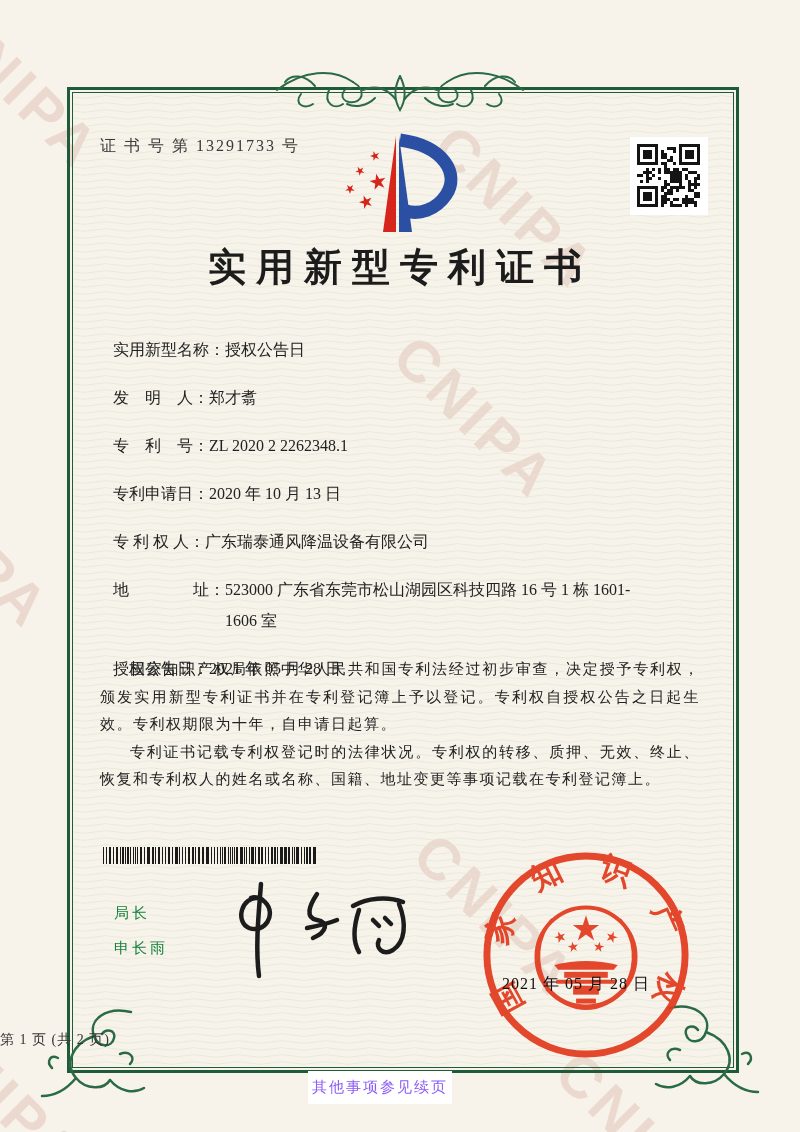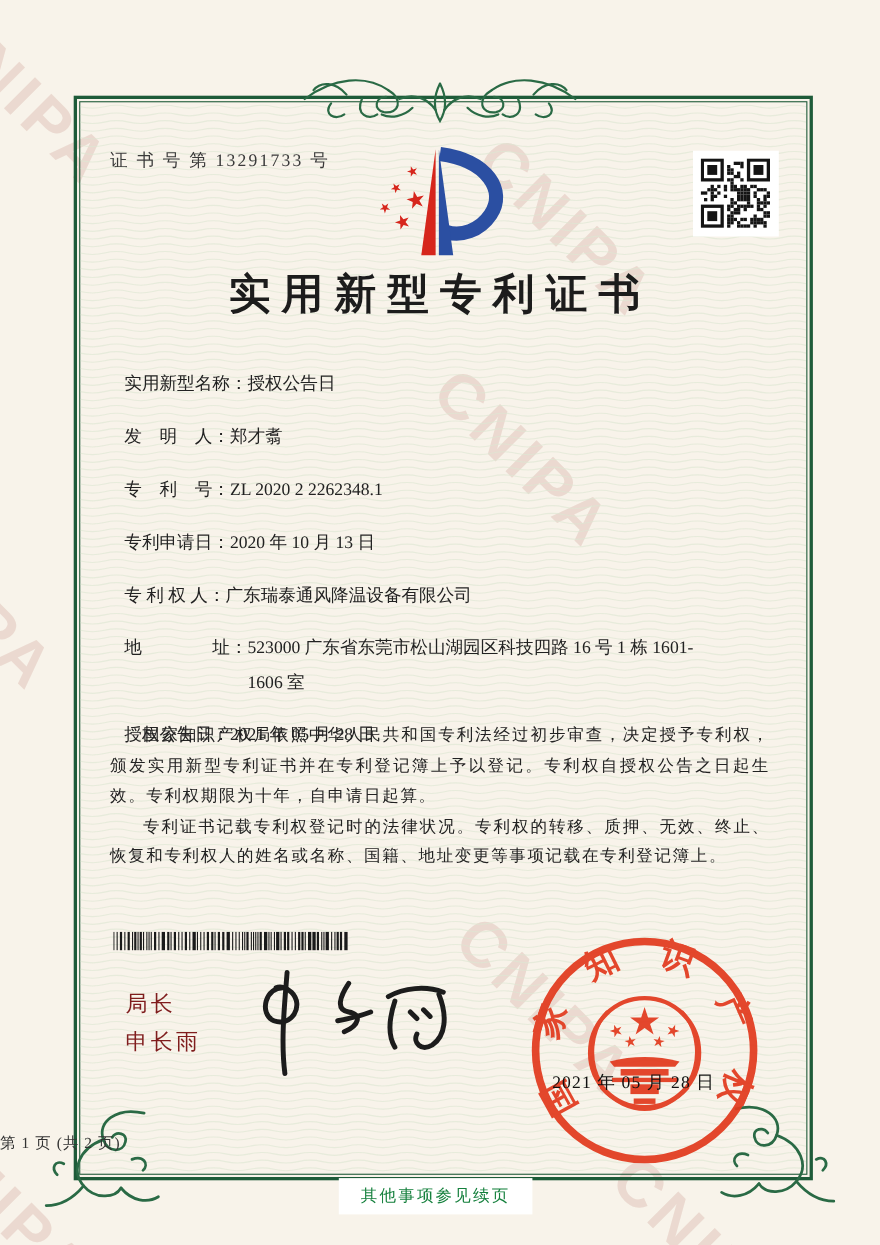--- a/index.html
+++ b/index.html
@@ -27,29 +27,29 @@
   .frow{display:flex;margin-bottom:17px;line-height:31px;}
   .flabel{flex:0 0 auto;white-space:pre;}
   .fvalue{flex:1 1 auto;max-width:450px;}
   .grant-row{display:flex;}
   .grant-pair1{width:287px;display:flex;}
   .grant-pair2{display:flex;}
   .body-text{position:absolute;left:100px;top:656px;width:600px;font-size:15px;
              line-height:27.5px;letter-spacing:1.5px;text-align:justify;color:#222;}
   .body-text p{margin:0;text-indent:2em;}
   .barcode{position:absolute;left:103px;top:847px;}
-  .director{position:absolute;left:114px;top:896px;font-size:20px;letter-spacing:3px;color:#7f1d1d;line-height:35px;}
+  .director{position:absolute;left:114px;top:896px;font-size:15px;letter-spacing:3px;color:#15803d;line-height:35px;}
   .sig{position:absolute;left:225px;top:880px;}
   .seal{position:absolute;left:477px;top:846px;z-index:4;}
   .seal-date{position:absolute;left:502px;top:974px;font-size:16px;color:#111;
              letter-spacing:1px;z-index:5;white-space:nowrap;}
   .page-num{position:absolute;left:0;top:1031px;width:800px;text-align:left;
             font-size:14px;letter-spacing:1px;color:#333;}
-  .note-box{position:absolute;left:308px;top:1071px;background:#fff;padding:7px 20px;
-            font-size:15px;letter-spacing:2px;color:#15803d;z-index:3;}
+  .note-box{position:absolute;left:308px;top:1071px;background:#fff;padding:7px 4px;
+            font-size:15px;letter-spacing:2px;color:#8b5cf6;z-index:3;}
   .ornament-top{position:absolute;left:275px;top:60px;z-index:3;}
   .ornament-bl{position:absolute;left:36px;top:1004px;z-index:3;}
   .ornament-br{position:absolute;left:654px;top:1000px;z-index:3;transform:scaleX(-1);}
   .hidden-defs{position:absolute;width:0;height:0;}
 </style>
 </head>
 <body>
 
 <svg class="hidden-defs" aria-hidden="true">
   <defs>

